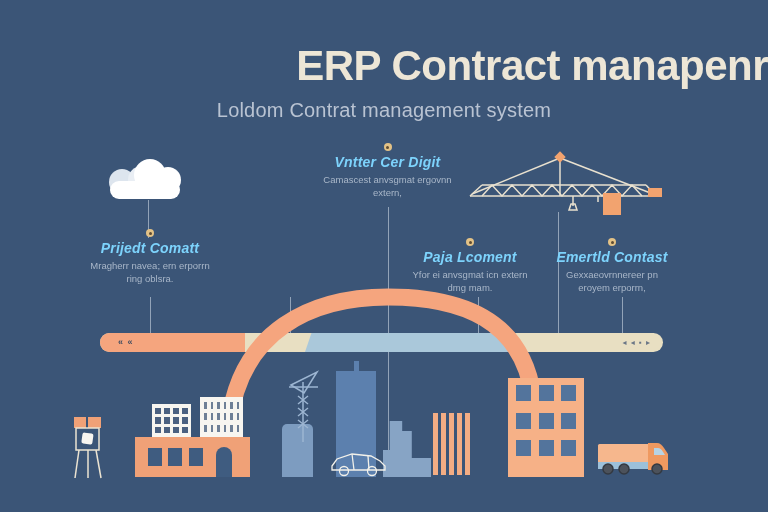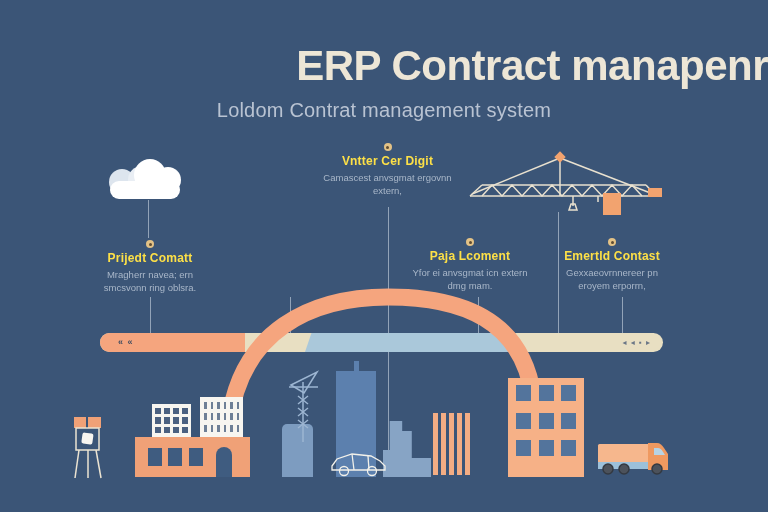--- a/index.html
+++ b/index.html
@@ -17,21 +17,21 @@
   }
   .subtitle{
     position:absolute;top:99px;left:0;width:100%;text-align:center;
     font-size:20px;color:#b9c3d2;letter-spacing:0.2px;
   }
 
   
   .callout{position:absolute;text-align:center;}
   .dot{width:8px;height:8px;border-radius:50%;background:#e3c286;margin:0 auto 3px;position:relative;}
   .dot::after{content:"";position:absolute;inset:2.5px;border-radius:50%;background:#5f4c33;}
-  .callout h3{margin:1px 0 3px;font-size:12px;font-weight:bold;color:#fde047;letter-spacing:0.2px;}
+  .callout h3{margin:1px 0 3px;font-size:14px;font-weight:bold;color:#7dd3fc;letter-spacing:0.2px;font-style:italic;}
   .callout p{margin:0;font-size:9.5px;line-height:1.4;color:#a9b7c9;}
 
   
   .vline{position:absolute;width:1px;background:rgba(219,228,238,0.55);}
 
   
   .bar{position:absolute;left:100px;top:333px;width:563px;height:19px;border-radius:10px;background:#e8dfc2;}
   .bar-orange{position:absolute;left:0;top:0;bottom:0;width:145px;border-radius:10px 0 0 10px;background:#f5a57e;}
   .bar-blue{position:absolute;left:205px;top:0;height:100%;width:216px;background:#aac8da;
             clip-path:polygon(3% 0,97% 0,100% 100%,0 100%);}
@@ -104,24 +104,24 @@
     <rect x="143" y="45" width="18" height="22" fill="#f2a36f"></rect>
     <rect x="188" y="40" width="14" height="9" fill="#f2a36f"></rect>
   </svg>
 
   <div class="callout" style="left:310px;top:143px;width:155px;">
     <div class="dot"></div>
     <h3>Vntter Cer Digit</h3>
     <p>Camascest anvsgmat ergovnn extern,</p>
   </div>
 
-  <div class="callout" style="left:88px;top:240px;width:124px;">
+  <div class="callout" style="left:88px;top:229px;width:124px;">
     <div class="dot"></div>
     <h3>Prijedt Comatt</h3>
-    <p>Mragherr navea; ern smcsvonn ring oblsra.</p>
+    <p>Mragherr navea; ern erporrn ring oblsra.</p>
   </div>
   <div class="callout" style="left:408px;top:238px;width:124px;">
     <div class="dot"></div>
     <h3>Paja Lcoment</h3>
     <p>Yfor ei anvsgmat icn extern dmg mam.</p>
   </div>
   <div class="callout" style="left:550px;top:238px;width:124px;">
     <div class="dot"></div>
     <h3>Emertld Contast</h3>
     <p>Gexxaeovrnnereer pn eroyem erporrn,</p>

